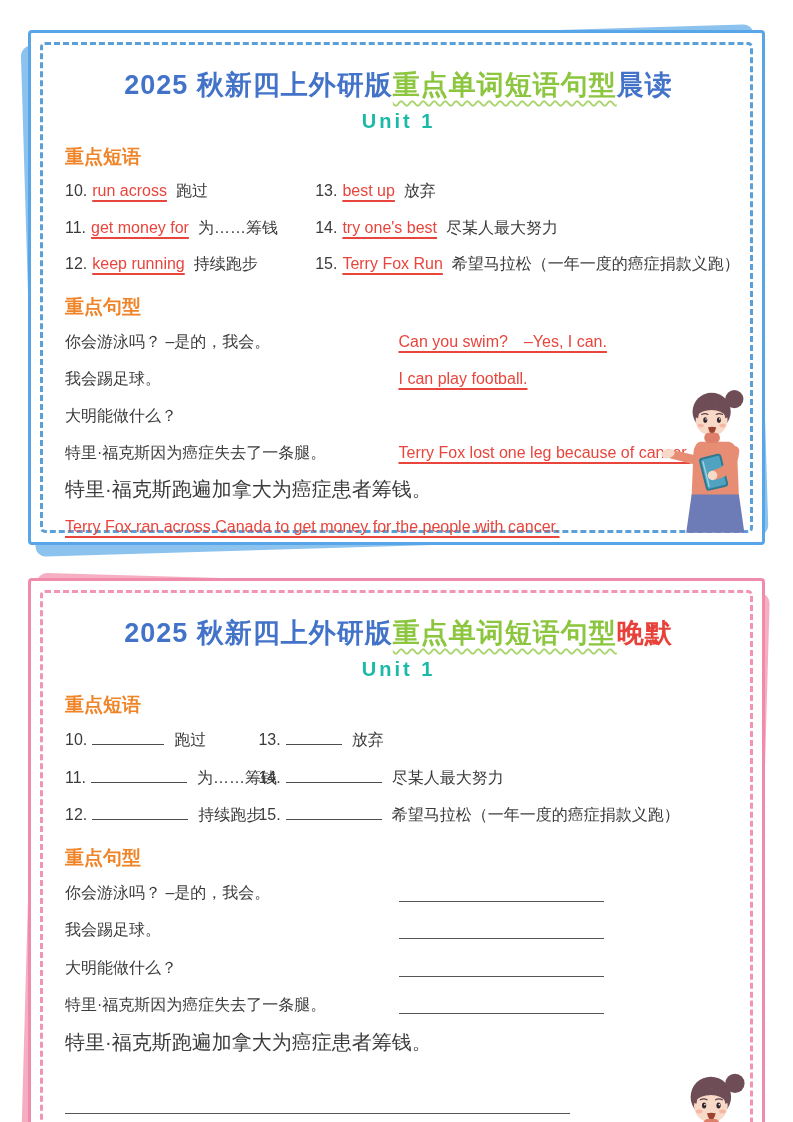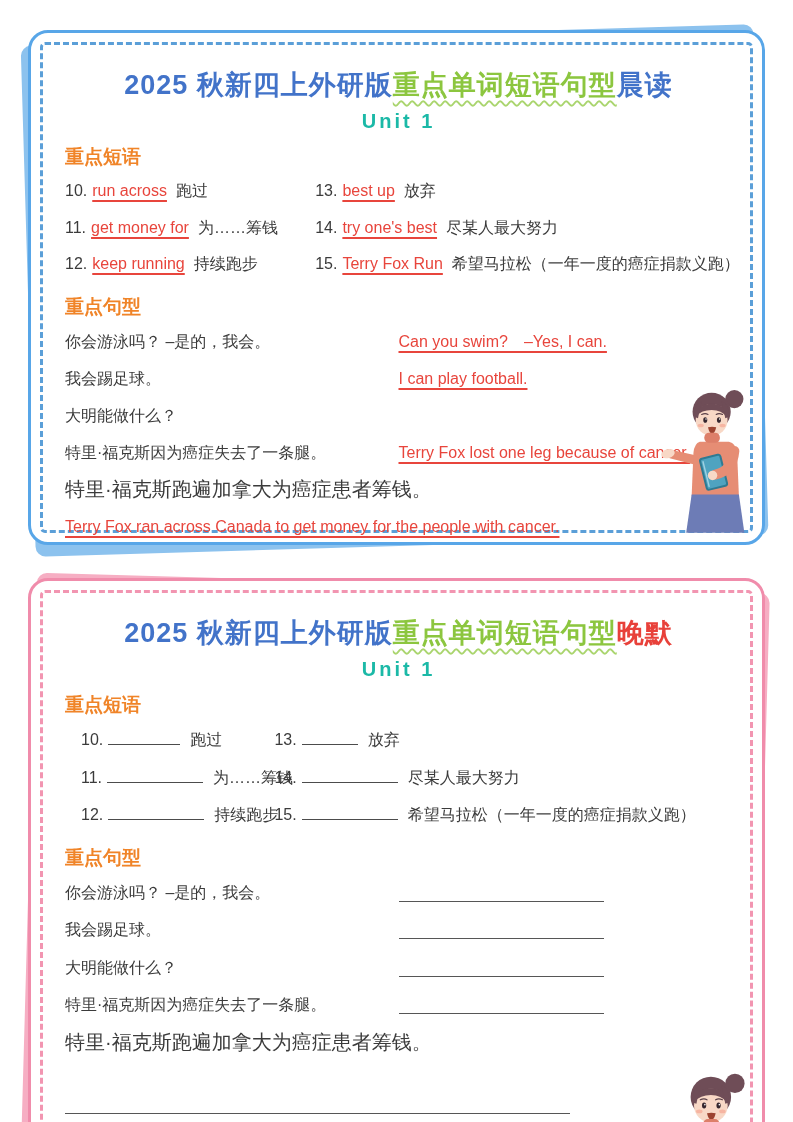--- a/index.html
+++ b/index.html
@@ -9,21 +9,21 @@
     -webkit-font-smoothing:antialiased;
   }
   .card{position:absolute;left:28px;width:737px;}
   #card-morning{top:30px;height:515px;}
   #card-evening{top:578px;height:654px;}
 
   .card-shadow{position:absolute;inset:2px;border-radius:10px;z-index:0;}
   #card-morning .card-shadow{background:#8cc2ee;transform:rotate(-1.7deg) translate(-2px,3px);}
   #card-evening .card-shadow{background:#f6aec3;transform:rotate(1.6deg) translate(-2px,3px);}
 
-  .panel{position:absolute;inset:0;background:#ffffff;border-radius:20px;z-index:1;}
+  .panel{position:absolute;inset:0;background:#ffffff;border-radius:4px;z-index:1;}
   #card-morning .panel{border:3.5px solid #58a6e8;}
   #card-evening .panel{border:3.5px solid #f08cab;}
 
   .dashed-frame{position:absolute;inset:9px;border-radius:5px;z-index:2;pointer-events:none;}
   #card-morning .dashed-frame{border:3px dashed #5b9fd8;}
   #card-evening .dashed-frame{border:3px dashed #f295b1;}
 
   .content{position:absolute;left:34px;right:30px;top:14px;bottom:12px;z-index:3;}
 
   .title{text-align:center;font-size:27px;font-weight:bold;margin:20px 0 0 0;letter-spacing:1px;white-space:nowrap;}
@@ -35,21 +35,21 @@
     text-decoration-color:#aad56e;text-decoration-thickness:2px;text-underline-offset:6px;
   }
   .unit{text-align:center;color:#1bb9a7;font-weight:bold;font-size:20px;letter-spacing:3px;margin:7px 0 0 0;}
 
   .sec-heading{color:#f08428;font-weight:bold;font-size:19px;margin:11px 0 3px 0;}
 
   .phrase-grid{display:grid;}
   #card-morning .phrase-grid{grid-template-columns:37.5% 62.5%;}
   #card-evening .phrase-grid{grid-template-columns:29% 71%;}
   .phrase{font-size:16px;color:#3b3b3b;line-height:36.5px;white-space:nowrap;}
-  #card-evening .phrase{line-height:37.5px;margin-left:16px;}
+  #card-evening .phrase{line-height:37.5px;}
   .num{margin-right:5px;}
   .en-red{color:#e8453c;text-decoration:underline;text-underline-offset:4px;text-decoration-thickness:1.5px;}
   .phrase .en-red{margin-right:9px;}
 
   .blank{display:inline-block;border-bottom:1.6px solid #4c4c4c;height:15px;vertical-align:baseline;margin-right:10px;}
   .w70{width:72px;}.w55{width:56px;}.w95{width:96px;}
 
   .srow{display:grid;grid-template-columns:50% 50%;font-size:16px;line-height:37px;}
   #card-evening .srow{line-height:37.5px;}
   .s-zh{color:#3b3b3b;}

